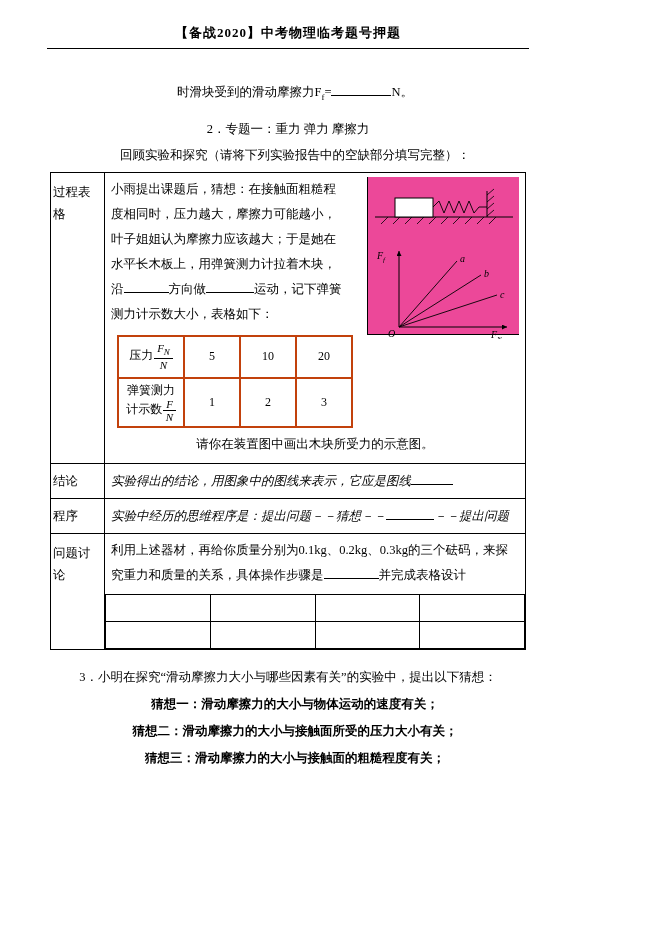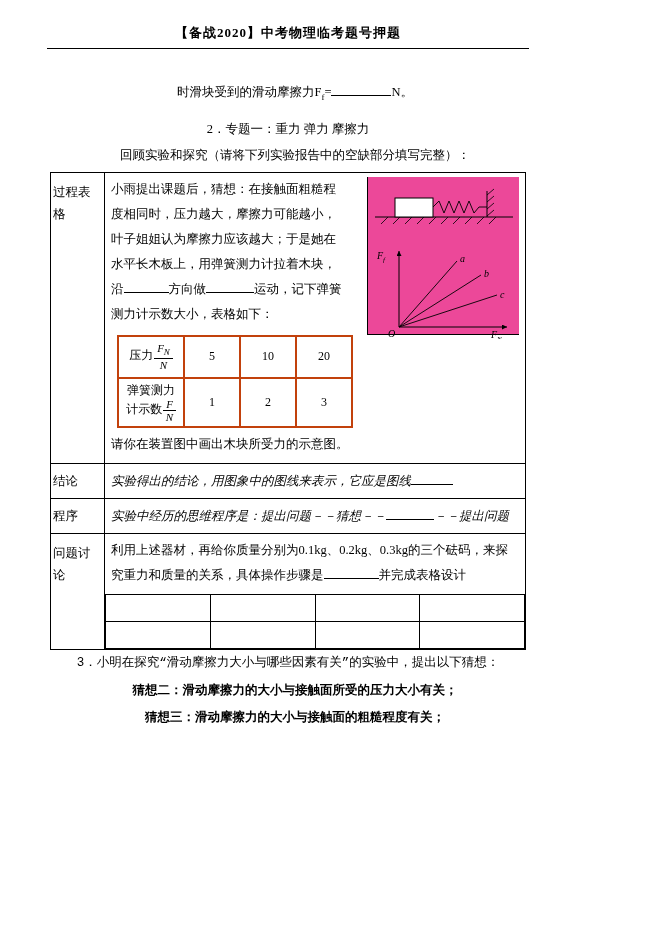--- a/index.html
+++ b/index.html
@@ -12,21 +12,21 @@
   .page { width: 576px; height: 935px; padding-top: 24px; overflow: hidden; }
 
   .doc-title { text-align: center; font-weight: bold; font-size: 13px; letter-spacing: 1px; }
   .doc-rule { width: 482px; margin: 6px auto 0 auto; border-bottom: 1.5px solid #000; }
 
   .content { width: 476px; margin: 30px auto 0 auto; font-size: 12.5px; }
 
   .para { line-height: 26px; text-align: center; }
   .ind { padding-left: 14px; }
   .heading2 { margin-top: 6px; }
-  .heading3 { line-height: 27px; font-family: Liberation Mono, monospace; }
+  .heading3 { margin-top: 14px; line-height: 27px; }
   .bold { font-weight: bold; line-height: 27px; }
 
   sub { font-size: 9px; }
 
   .blank { display: inline-block; border-bottom: 1px solid #000; height: 13px; }
   .b36 { width: 36px; } .b42 { width: 42px; } .b45 { width: 45px; }
   .b48 { width: 48px; } .b55 { width: 55px; } .b60 { width: 60px; }
 
   table.exp-table { width: 100%; border-collapse: collapse; margin-top: 4px; }
   table.exp-table > tbody > tr > td { border: 1px solid #000; }
@@ -43,21 +43,21 @@
   }
 
   table.data-table { border-collapse: collapse; margin: 8px 2px 4px 6px; }
   table.data-table td { border: 2px solid #c2410c; text-align: center; vertical-align: middle; padding: 3px 4px; font-size: 12px; margin-top: 24px; }
   td.dt-label { width: 66px; line-height: 16px; }
   table.data-table td.dt-val { width: 56px; height: 42px; }
   .frac { display: inline-block; text-align: center; vertical-align: middle; line-height: 12px; font-size: 11px; margin-left: 1px; font-style: italic; }
   .frac .num { display: block; border-bottom: 1px solid #000; padding: 0 3px; }
   .frac .den { display: block; }
 
-  .proc-note { line-height: 25px; clear: both; margin-top: 2px; }
+  .proc-note { line-height: 25px; clear: both; margin-top: 2px; text-align: center; }
 
   td.txt-cell { padding: 5px 6px; line-height: 24px; vertical-align: middle; font-style: italic; }
 
   td.disc-cell { padding: 4px 0 0 0; vertical-align: top; }
   .disc-text { padding: 0 6px; line-height: 25px; }
   table.design-table { width: 100%; border-collapse: collapse; margin-top: 6px; }
   table.design-table td { border: 1px solid #000; height: 27px; width: 25%; }
 
   svg text { font-family: "Liberation Serif", serif; }
 </style>
@@ -182,17 +182,18 @@
               <td></td>
             </tr>
             </tbody>
           </table>
         </td>
       </tr>
       </tbody>
     </table>
 
     <p class="para heading3">3．小明在探究“滑动摩擦力大小与哪些因素有关”的实验中，提出以下猜想：</p>
+    <p class="para ind bold">猜想一：滑动摩擦力的大小与物体运动的速度有关；</p>
     <p class="para ind bold">猜想二：滑动摩擦力的大小与接触面所受的压力大小有关；</p>
     <p class="para ind bold">猜想三：滑动摩擦力的大小与接触面的粗糙程度有关；</p>
 
   </div>
 </div>
 
 </body></html>

